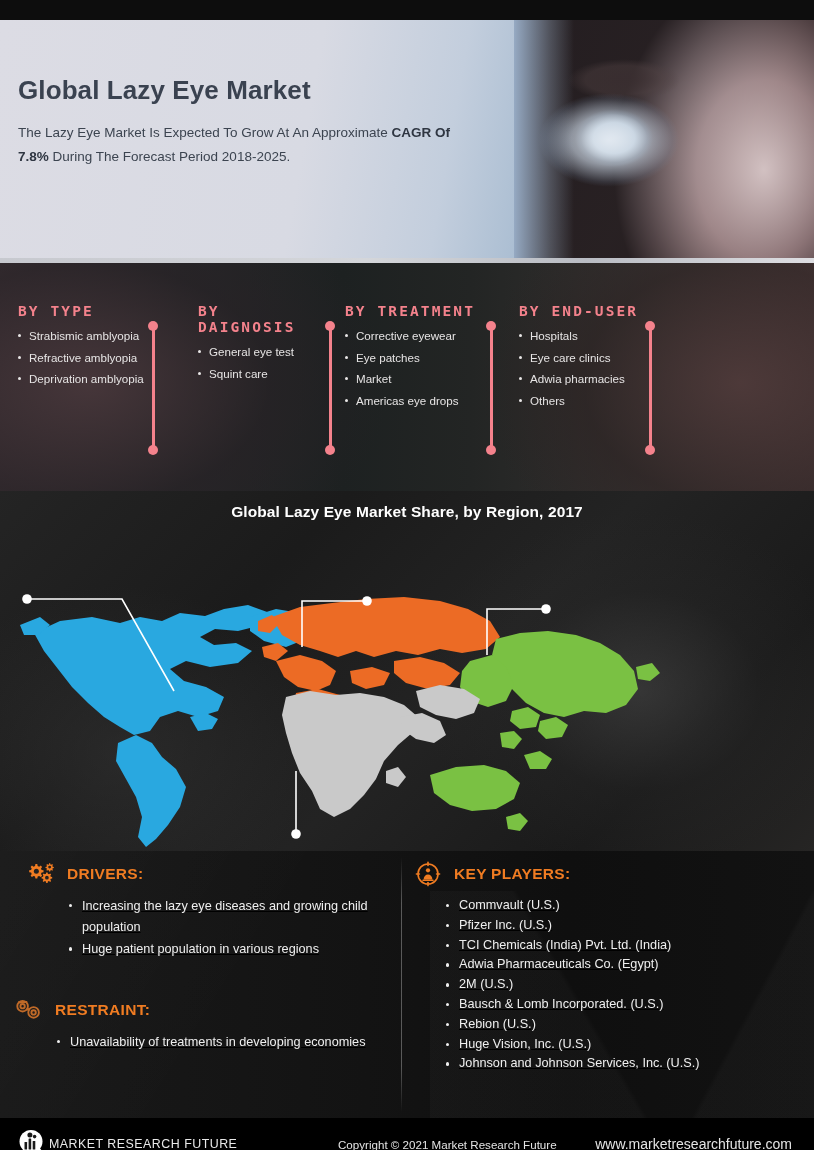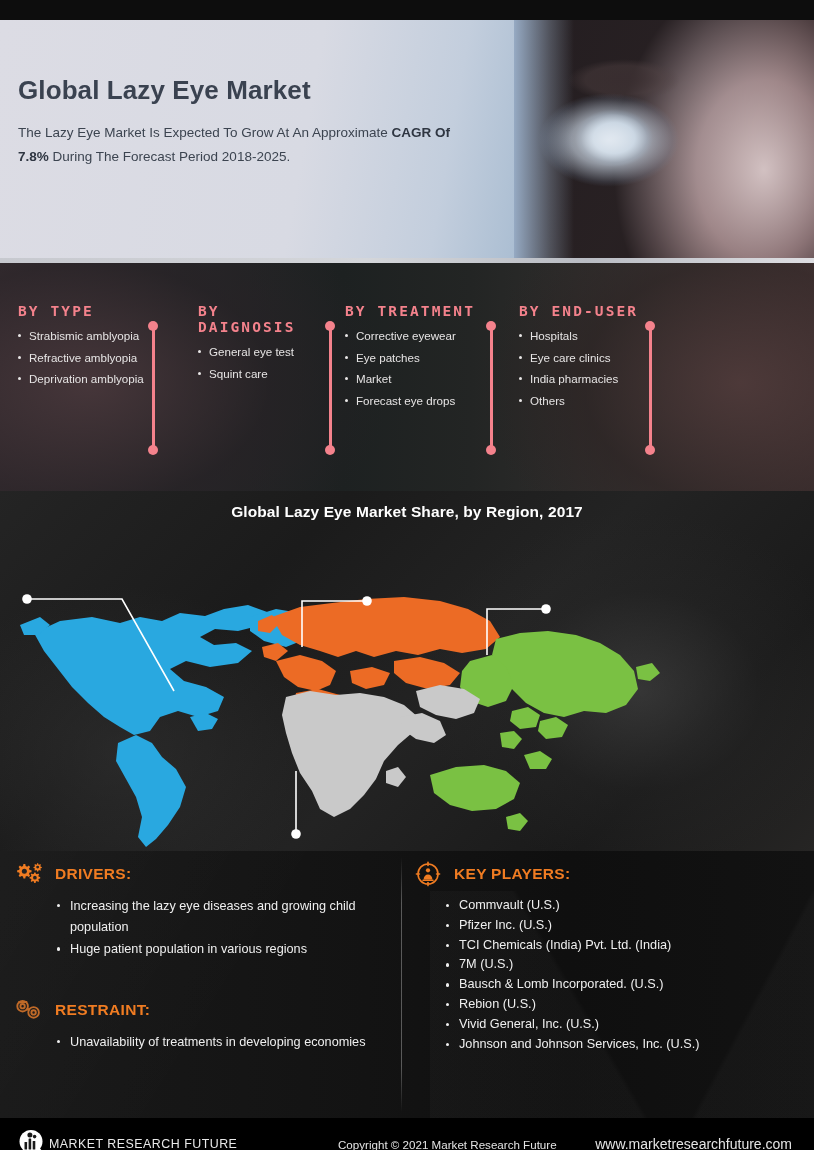--- a/index.html
+++ b/index.html
@@ -105,27 +105,27 @@
   .bottom::before {
     content:""; position:absolute; left:430px; top:40px; width:420px; height:250px;
     background: linear-gradient(60deg, rgba(255,255,255,.022) 0 40%, rgba(255,255,255,0) 41%),
                 linear-gradient(-62deg, rgba(255,255,255,.022) 0 30%, rgba(255,255,255,0) 31%);
   }
   .vdiv {
     position: absolute; left: 401px; top: 6px; width: 1px; height: 255px;
     background: linear-gradient(180deg, rgba(255,255,255,0) 0%, rgba(255,255,255,.30) 18%, rgba(255,255,255,.30) 82%, rgba(255,255,255,0) 100%);
   }
   .blk { position: absolute; }
-  .blk-left { left: 14px; top: 10px; width: 380px; }
+  .blk-left { left: 26px; top: 10px; width: 380px; }
   .blk-right { left: 413px; top: 10px; width: 392px; }
   .blk-head { display: flex; align-items: center; gap: 11px; }
   .blk-title {
     font-size: 15.5px; font-weight: bold; color: #f07c22; letter-spacing: .3px;
   }
-  .blk-list { list-style: none; margin-top: 9px; margin-left: 42px; }
+  .blk-list { list-style: none; margin-top: 9px; margin-left: 42px; text-decoration: underline; }
   .blk-list li {
     position: relative; padding-left: 14px; font-size: 12.7px; color: #efefef;
     line-height: 1.62; margin-bottom: 2px;
   }
   .blk-list li::before {
     content:""; position:absolute; left:1px; top:8px; width:3.4px; height:3.4px;
     border-radius:50%; background:#efefef;
   }
   .blk-list.tight li { line-height: 1.48; margin-bottom: 1px; }
 
@@ -169,29 +169,29 @@
           <li>General eye test</li>
           <li>Squint care</li>
         </ul>
       </div>
       <div class="seg-col" style="width:170px; padding-left:32px;">
         <div class="seg-head">BY TREATMENT</div>
         <ul class="seg-list">
           <li>Corrective eyewear</li>
           <li>Eye patches</li>
           <li>Market</li>
-          <li>Forecast eye drops</li>
+          <li>Americas eye drops</li>
         </ul>
       </div>
       <div class="seg-col" style="width:168px; padding-left:36px;">
         <div class="seg-head">BY END-USER</div>
         <ul class="seg-list">
           <li>Hospitals</li>
           <li>Eye care clinics</li>
-          <li>India pharmacies</li>
+          <li>Adwia pharmacies</li>
           <li>Others</li>
         </ul>
       </div>
     </div>
     <div class="seg-div" style="left:148px;">
         <b></b>
         <i></i>
         <s></s>
       </div>
     <div class="seg-div" style="left:325px;">
@@ -347,24 +347,25 @@
             <path d="M10.6 18.4 c0-3 2-5 4.4-5 s4.4 2 4.4 5 z"></path>
             <rect x="9.4" y="18.4" width="11.2" height="1.7" rx=".7"></rect>
           </g>
         </svg>
         <div class="blk-title">KEY PLAYERS:</div>
       </div>
       <ul class="blk-list tight" style="margin-left:32px;">
         <li>Commvault (U.S.)</li>
         <li>Pfizer Inc. (U.S.)</li>
         <li>TCI Chemicals (India) Pvt. Ltd. (India)</li>
-        <li>7M (U.S.)</li>
+        <li>Adwia Pharmaceuticals Co. (Egypt)</li>
+        <li>2M (U.S.)</li>
         <li>Bausch &amp; Lomb Incorporated. (U.S.)</li>
         <li>Rebion (U.S.)</li>
-        <li>Vivid General, Inc. (U.S.)</li>
+        <li>Huge Vision, Inc. (U.S.)</li>
         <li>Johnson and Johnson Services, Inc. (U.S.)</li>
       </ul>
     </div>
   </div>
 
   <div class="footer">
     <div class="foot-logo-wrap">
       <svg width="30" height="32" viewBox="0 0 30 32">
         <circle cx="14" cy="13.5" r="11.5" fill="#ffffff"></circle>
         <g fill="#1a1a1a">

